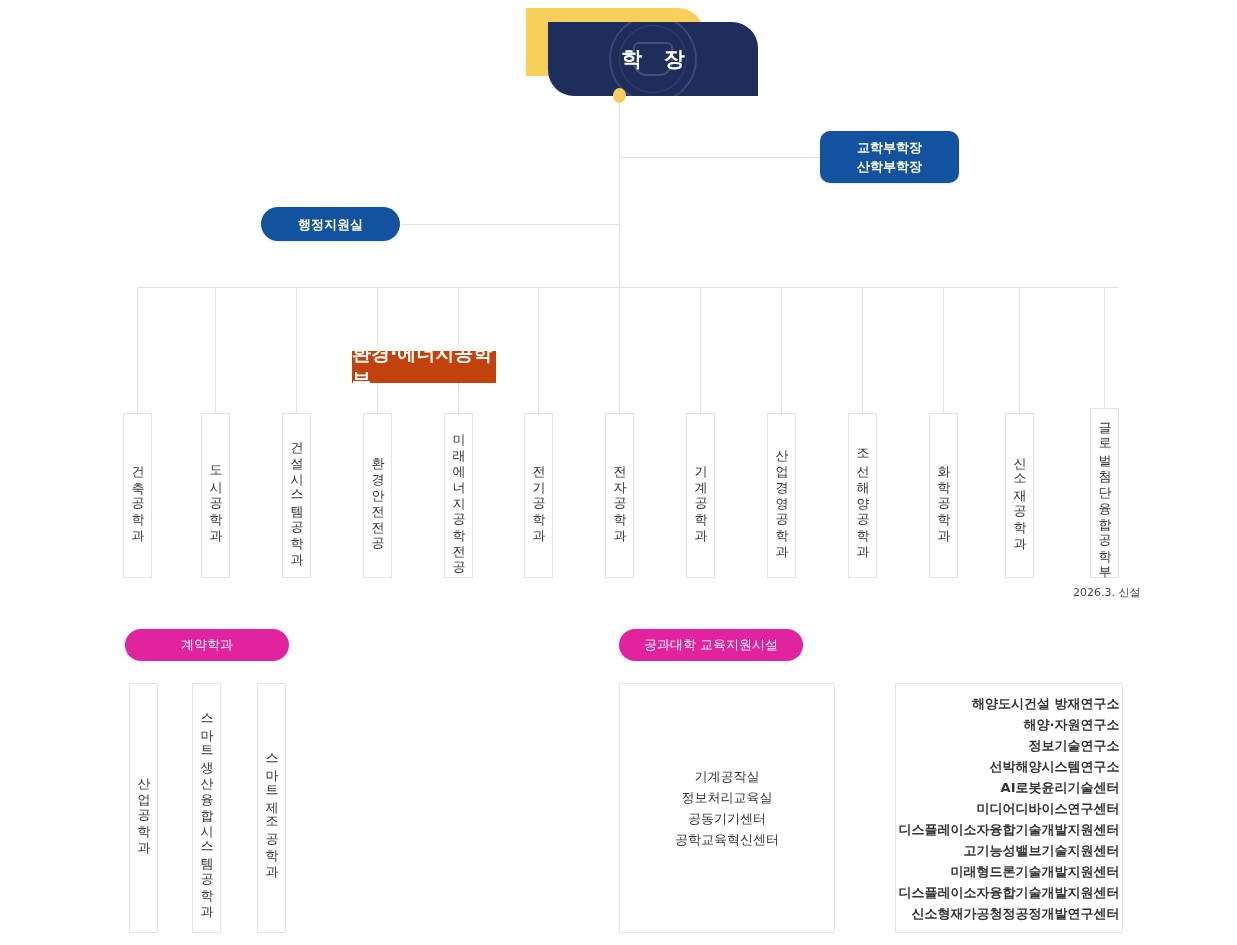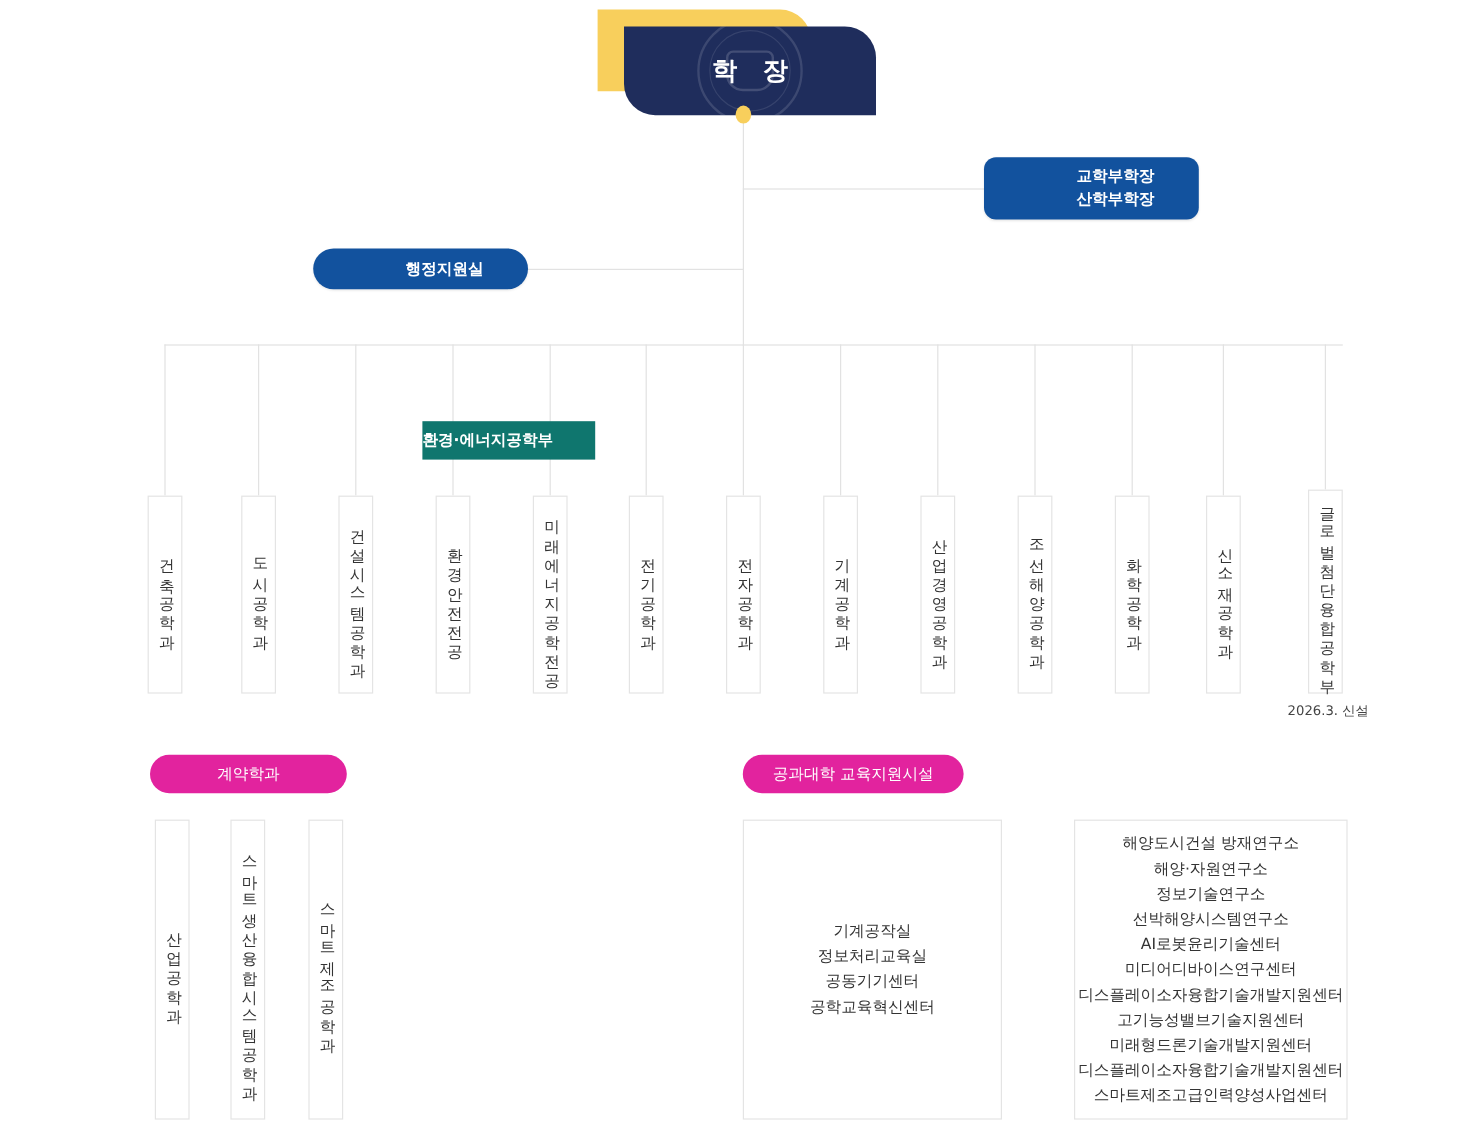--- a/index.html
+++ b/index.html
@@ -12,21 +12,21 @@
     overflow:hidden;
   }
   #chart{position:relative;width:1237px;height:945px;}
 
   
   .line{position:absolute;background:#e2e2e2;}
   .vline{width:1px;}
   .hline{height:1px;}
 
   
-  .dean-wrap{position:absolute;left:498px;top:8px;width:232px;height:87px;}
+  .dean-wrap{position:absolute;left:526px;top:8px;width:232px;height:87px;}
   .dean-accent{
     position:absolute;left:0;top:0;width:178px;height:68px;
     background:#f8cf5c;
     border-radius:0 26px 0 0;
   }
   .dean-box{
     position:absolute;left:22px;top:14px;width:210px;height:74px;
     background:#1f2d5c;
     border-radius:0 26px 0 26px;
     display:flex;align-items:center;justify-content:center;
@@ -60,30 +60,29 @@
   
   .pill-navy{
     position:absolute;
     background:#12529e;
     color:#fff;
     border-radius:8px;
     display:flex;flex-direction:column;align-items:center;justify-content:center;
     font-size:13px;line-height:19px;font-weight:bold;
     text-align:center;
     box-shadow:0 1px 2px rgba(0,0,0,.10);
-    padding-left:40px;
   }
   #vice-dean{left:820px;top:131px;width:139px;height:52px;border-radius:10px;}
   #admin-office{left:261px;top:207px;width:139px;height:34px;border-radius:17px;}
 
   
   .grp-rect{
-    position:absolute;background:#0f766e;color:#fff;
+    position:absolute;background:#c2410c;color:#fff;
     display:flex;align-items:center;justify-content:flex-start;
-    font-size:13px;font-weight:bold;
+    font-size:19px;font-weight:bold;
   }
   #school-env{left:352px;top:351px;width:144px;height:32px;}
 
   .grp-pill{
     position:absolute;background:#e2239e;color:#fff;
     border-radius:20px;
     display:flex;align-items:center;justify-content:center;
     font-size:13px;font-weight:normal;
   }
   #grp-contract{left:125px;top:629px;width:164px;height:32px;}
@@ -108,21 +107,21 @@
     white-space:nowrap;
   }
 
   
   .panel{
     position:absolute;
     border:1px solid #e4e4e4;background:#fff;box-sizing:border-box;
     display:flex;align-items:center;justify-content:center;
   }
   .panel .plist{font-size:13px;line-height:21px;color:#333;text-align:center;}
-  .panel.left-align .plist{text-align:center;}
+  .panel.left-align .plist{text-align:right;font-weight:bold;}
 
   .note{
     position:absolute;font-size:11px;color:#444;white-space:nowrap;
   }
   #note-new{left:1073px;top:585px;}
 </style>
 </head>
 <body>
 
 <div id="chart">
@@ -242,17 +241,17 @@
       <div>해양도시건설 방재연구소</div>
       <div>해양·자원연구소</div>
       <div>정보기술연구소</div>
       <div>선박해양시스템연구소</div>
       <div>AI로봇윤리기술센터</div>
       <div>미디어디바이스연구센터</div>
       <div>디스플레이소자융합기술개발지원센터</div>
       <div>고기능성밸브기술지원센터</div>
       <div>미래형드론기술개발지원센터</div>
       <div>디스플레이소자융합기술개발지원센터</div>
-      <div>스마트제조고급인력양성사업센터</div>
+      <div>신소형재가공청정공정개발연구센터</div>
     </div>
   </div>
 
 </div>
 
 </body></html>

